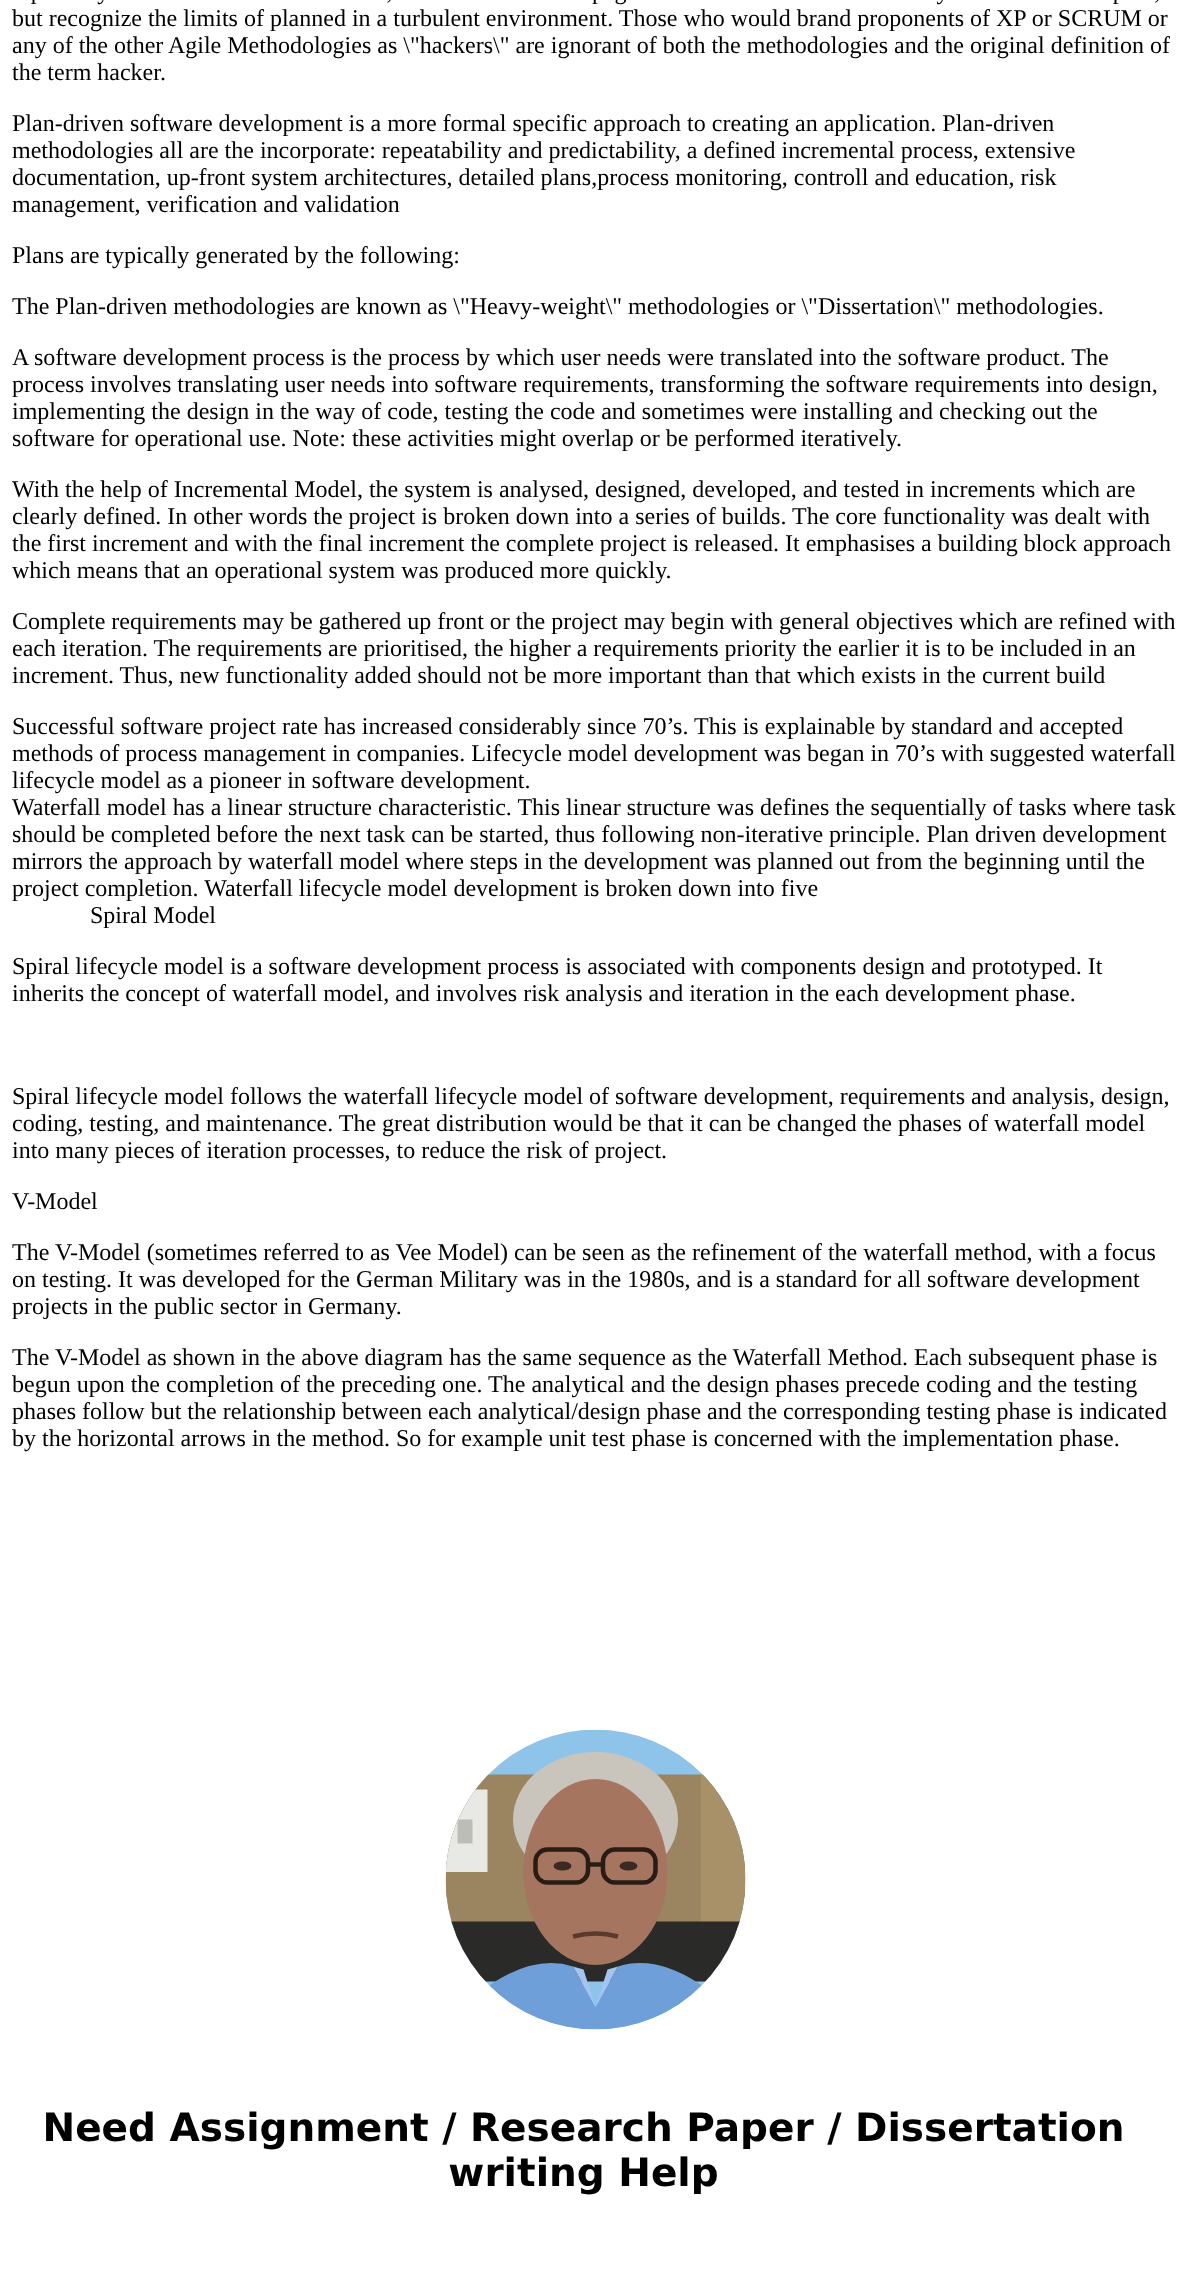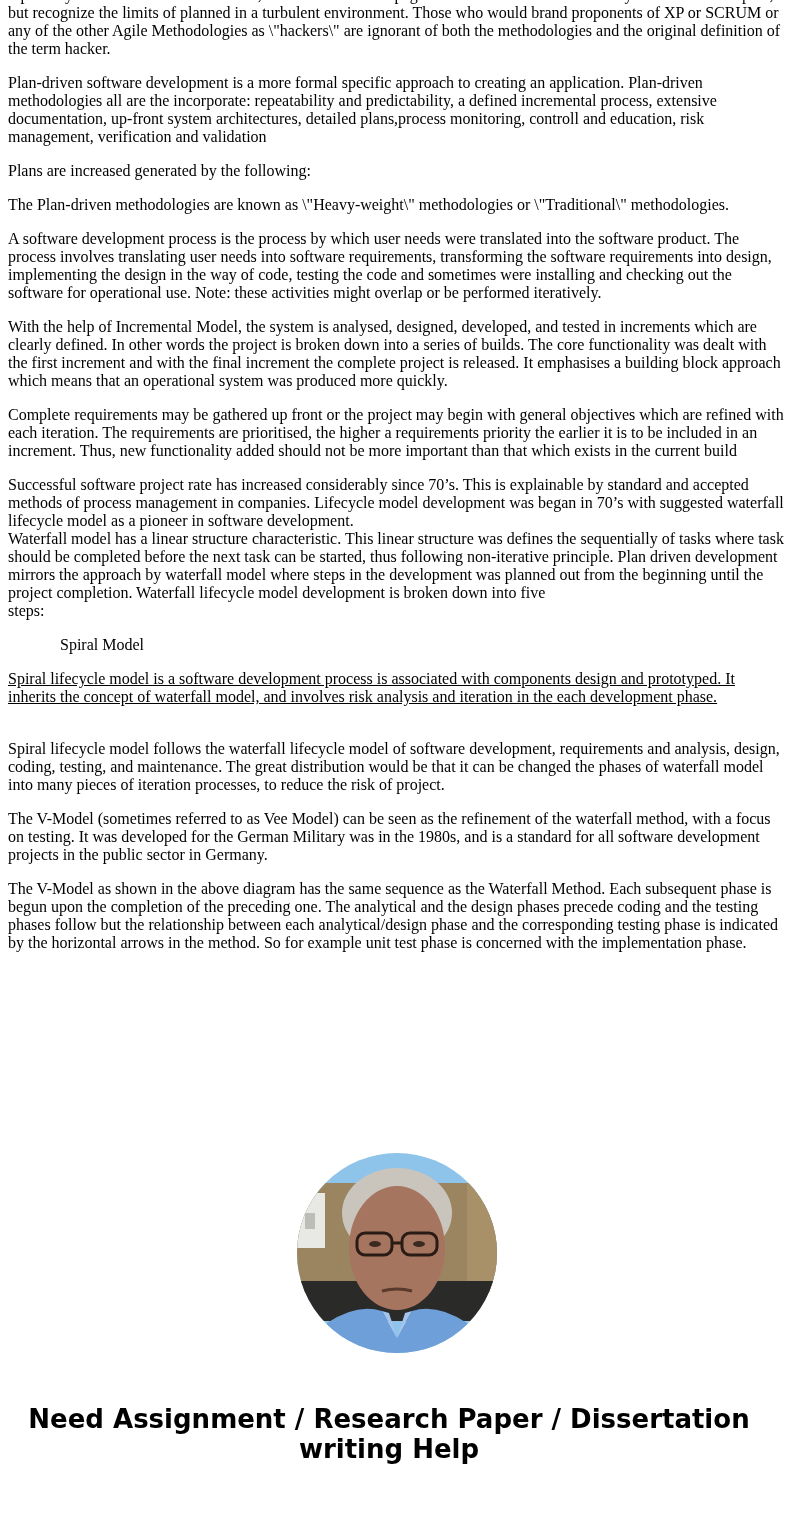--- a/index.html
+++ b/index.html
@@ -17,21 +17,21 @@
       position: absolute;
       left: 8px;
       right: 8px;
       top: -14px;
     }
     .content p {
       margin: 0 0 16px 0;
     }
     .content p.tight { margin-bottom: 0; }
     .content p.indent { padding-left: 52px; }
-    .content p.gap-after { margin-bottom: 34px; text-decoration: underline; }
+    .content p.gap-after { margin-bottom: 51px; }
     .photo-wrap {
       position: absolute;
       left: 297px;
       top: 1153px;
       width: 200px;
       height: 200px;
       border-radius: 50%;
       overflow: hidden;
     }
     .photo-wrap svg { display: block; }
@@ -48,31 +48,31 @@
       color: #000000;
     }
     .footer div { margin: 0; }
   </style>
 </head>
 <body>
 
 <div class="content">
   <p>repository. We embrace documentation, but not hundreds of pages of never-maintained and rarely-used tomes. We plan, but recognize the limits of planned in a turbulent environment. Those who would brand proponents of XP or SCRUM or any of the other Agile Methodologies as \"hackers\" are ignorant of both the methodologies and the original definition of the term hacker.</p>
   <p>Plan-driven software development is a more formal specific approach to creating an application. Plan-driven methodologies all are the incorporate: repeatability and predictability, a defined incremental process, extensive documentation, up-front system architectures, detailed plans,process monitoring, controll and education, risk management, verification and validation</p>
-  <p>Plans are increased generated by the following:</p>
-  <p>The Plan-driven methodologies are known as \"Heavy-weight\" methodologies or \"Traditional\" methodologies.</p>
+  <p>Plans are typically generated by the following:</p>
+  <p>The Plan-driven methodologies are known as \"Heavy-weight\" methodologies or \"Dissertation\" methodologies.</p>
   <p>A software development process is the process by which user needs were translated into the software product. The process involves translating user needs into software requirements, transforming the software requirements into design, implementing the design in the way of code, testing the code and sometimes were installing and checking out the software for operational use. Note: these activities might overlap or be performed iteratively.</p>
   <p>With the help of Incremental Model, the system is analysed, designed, developed, and tested in increments which are clearly defined. In other words the project is broken down into a series of builds. The core functionality was dealt with the first increment and with the final increment the complete project is released. It emphasises a building block approach which means that an operational system was produced more quickly.</p>
   <p>Complete requirements may be gathered up front or the project may begin with general objectives which are refined with each iteration. The requirements are prioritised, the higher a requirements priority the earlier it is to be included in an increment. Thus, new functionality added should not be more important than that which exists in the current build</p>
   <p class="tight">Successful software project rate has increased considerably since 70’s. This is explainable by standard and accepted methods of process management in companies. Lifecycle model development was began in 70’s with suggested waterfall lifecycle model as a pioneer in software development.</p>
   <p class="tight">Waterfall model has a linear structure characteristic. This linear structure was defines the sequentially of tasks where task should be completed before the next task can be started, thus following non-iterative principle. Plan driven development mirrors the approach by waterfall model where steps in the development was planned out from the beginning until the project completion. Waterfall lifecycle model development is broken down into five</p>
-  <p>steps:</p>
   <p class="indent">Spiral Model</p>
   <p class="gap-after">Spiral lifecycle model is a software development process is associated with components design and prototyped. It inherits the concept of waterfall model, and involves risk analysis and iteration in the each development phase.</p>
   <p>Spiral lifecycle model follows the waterfall lifecycle model of software development, requirements and analysis, design, coding, testing, and maintenance. The great distribution would be that it can be changed the phases of waterfall model into many pieces of iteration processes, to reduce the risk of project.</p>
+  <p>V-Model</p>
   <p>The V-Model (sometimes referred to as Vee Model) can be seen as the refinement of the waterfall method, with a focus on testing. It was developed for the German Military was in the 1980s, and is a standard for all software development projects in the public sector in Germany.</p>
   <p>The V-Model as shown in the above diagram has the same sequence as the Waterfall Method. Each subsequent phase is begun upon the completion of the preceding one. The analytical and the design phases precede coding and the testing phases follow but the relationship between each analytical/design phase and the corresponding testing phase is indicated by the horizontal arrows in the method. So for example unit test phase is concerned with the implementation phase.</p>
 </div>
 
 <div class="photo-wrap">
   <svg width="200" height="200" viewBox="0 0 200 200">
     <rect x="0" y="0" width="200" height="200" fill="#8ec3ea"></rect>
     <rect x="0" y="30" width="200" height="110" fill="#9a8560"></rect>
     <rect x="0" y="40" width="28" height="55" fill="#e8e8e4"></rect>
     <rect x="8" y="60" width="10" height="16" fill="#bdbdb8"></rect>

